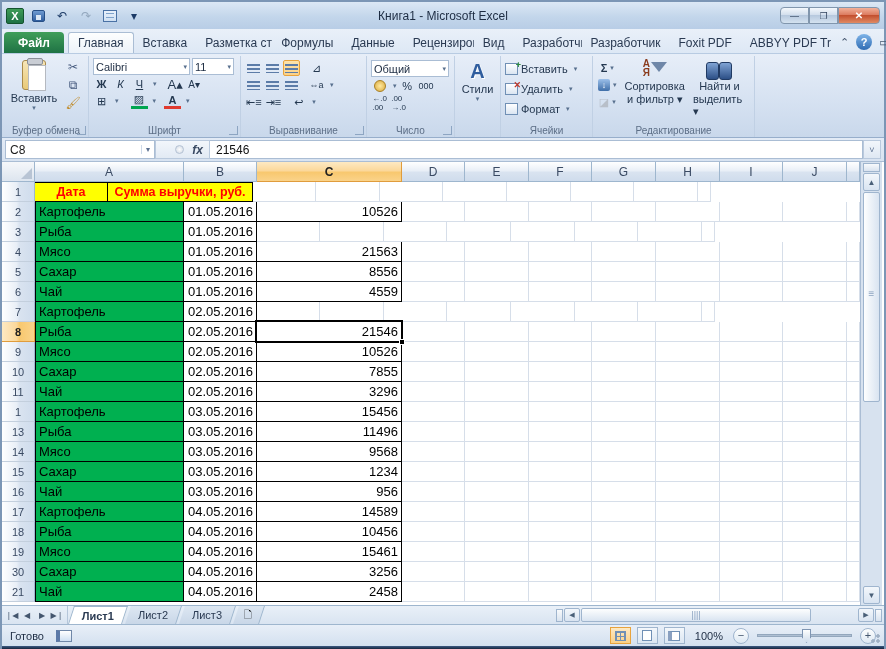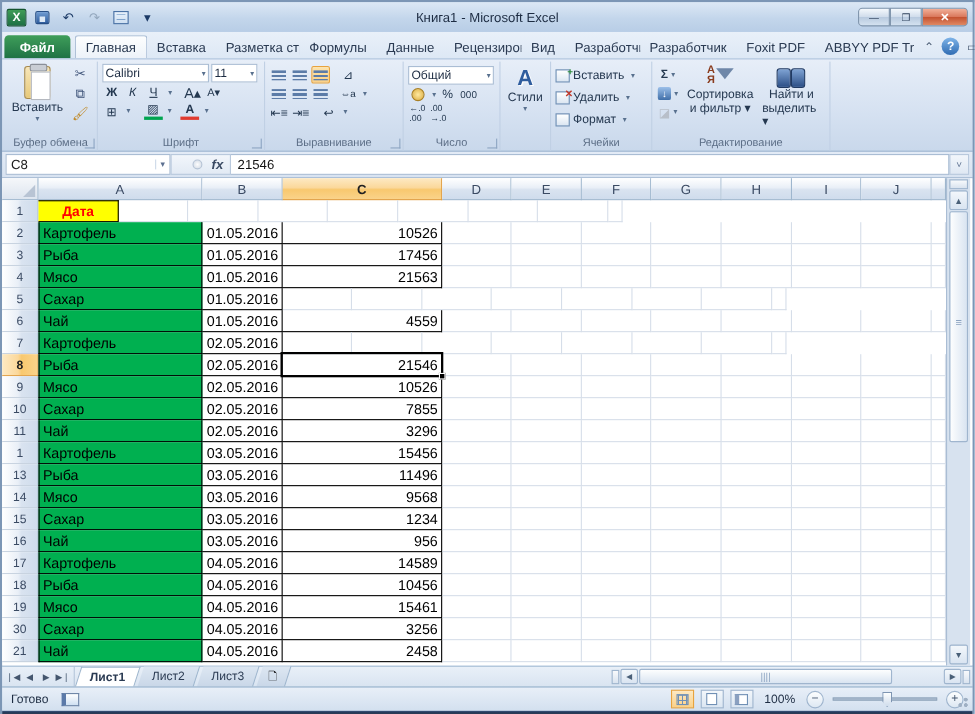--- a/index.html
+++ b/index.html
@@ -397,20 +397,21 @@
           <div class="ch" style="width: 64px;">G</div>
           <div class="ch" style="width: 64px;">H</div>
           <div class="ch" style="width: 63px;">I</div>
           <div class="ch" style="width: 64px;">J</div>
           <div class="ch" style="width: 13px;"></div>
         </div>
       <div class="gridrows" id="gridrows">
           <div class="grow">
             <div class="rh">1</div>
             <div class="cell tbl hdr" style="width: 73px; background: rgb(255, 255, 0);">Дата</div>
+            <div class="cell tbl hdr" style="width: 145px; background: rgb(255, 255, 0);">Сумма выручки, руб.</div>
             <div class="cell" style="width: 63px;"></div>
             <div class="cell" style="width: 64px;"></div>
             <div class="cell" style="width: 63px;"></div>
             <div class="cell" style="width: 64px;"></div>
             <div class="cell" style="width: 64px;"></div>
             <div class="cell" style="width: 63px;"></div>
             <div class="cell" style="width: 64px;"></div>
             <div class="cell" style="width: 13px;"></div>
           </div>
           <div class="grow">
@@ -424,21 +425,20 @@
             <div class="cell" style="width: 64px;"></div>
             <div class="cell" style="width: 64px;"></div>
             <div class="cell" style="width: 63px;"></div>
             <div class="cell" style="width: 64px;"></div>
             <div class="cell" style="width: 13px;"></div>
           </div>
           <div class="grow">
             <div class="rh">3</div>
             <div class="cell tbl a" style="width: 149px;">Рыба</div>
             <div class="cell tbl date" style="width: 73px;">01.05.2016</div>
-            <div class="cell tbl num" style="width: 145px;">17456</div>
             <div class="cell" style="width: 63px;"></div>
             <div class="cell" style="width: 64px;"></div>
             <div class="cell" style="width: 63px;"></div>
             <div class="cell" style="width: 64px;"></div>
             <div class="cell" style="width: 64px;"></div>
             <div class="cell" style="width: 63px;"></div>
             <div class="cell" style="width: 64px;"></div>
             <div class="cell" style="width: 13px;"></div>
           </div>
           <div class="grow">
@@ -452,20 +452,21 @@
             <div class="cell" style="width: 64px;"></div>
             <div class="cell" style="width: 64px;"></div>
             <div class="cell" style="width: 63px;"></div>
             <div class="cell" style="width: 64px;"></div>
             <div class="cell" style="width: 13px;"></div>
           </div>
           <div class="grow">
             <div class="rh">5</div>
             <div class="cell tbl a" style="width: 149px;">Сахар</div>
             <div class="cell tbl date" style="width: 73px;">01.05.2016</div>
+            <div class="cell tbl num" style="width: 145px;">8556</div>
             <div class="cell" style="width: 63px;"></div>
             <div class="cell" style="width: 64px;"></div>
             <div class="cell" style="width: 63px;"></div>
             <div class="cell" style="width: 64px;"></div>
             <div class="cell" style="width: 64px;"></div>
             <div class="cell" style="width: 63px;"></div>
             <div class="cell" style="width: 64px;"></div>
             <div class="cell" style="width: 13px;"></div>
           </div>
           <div class="grow">

